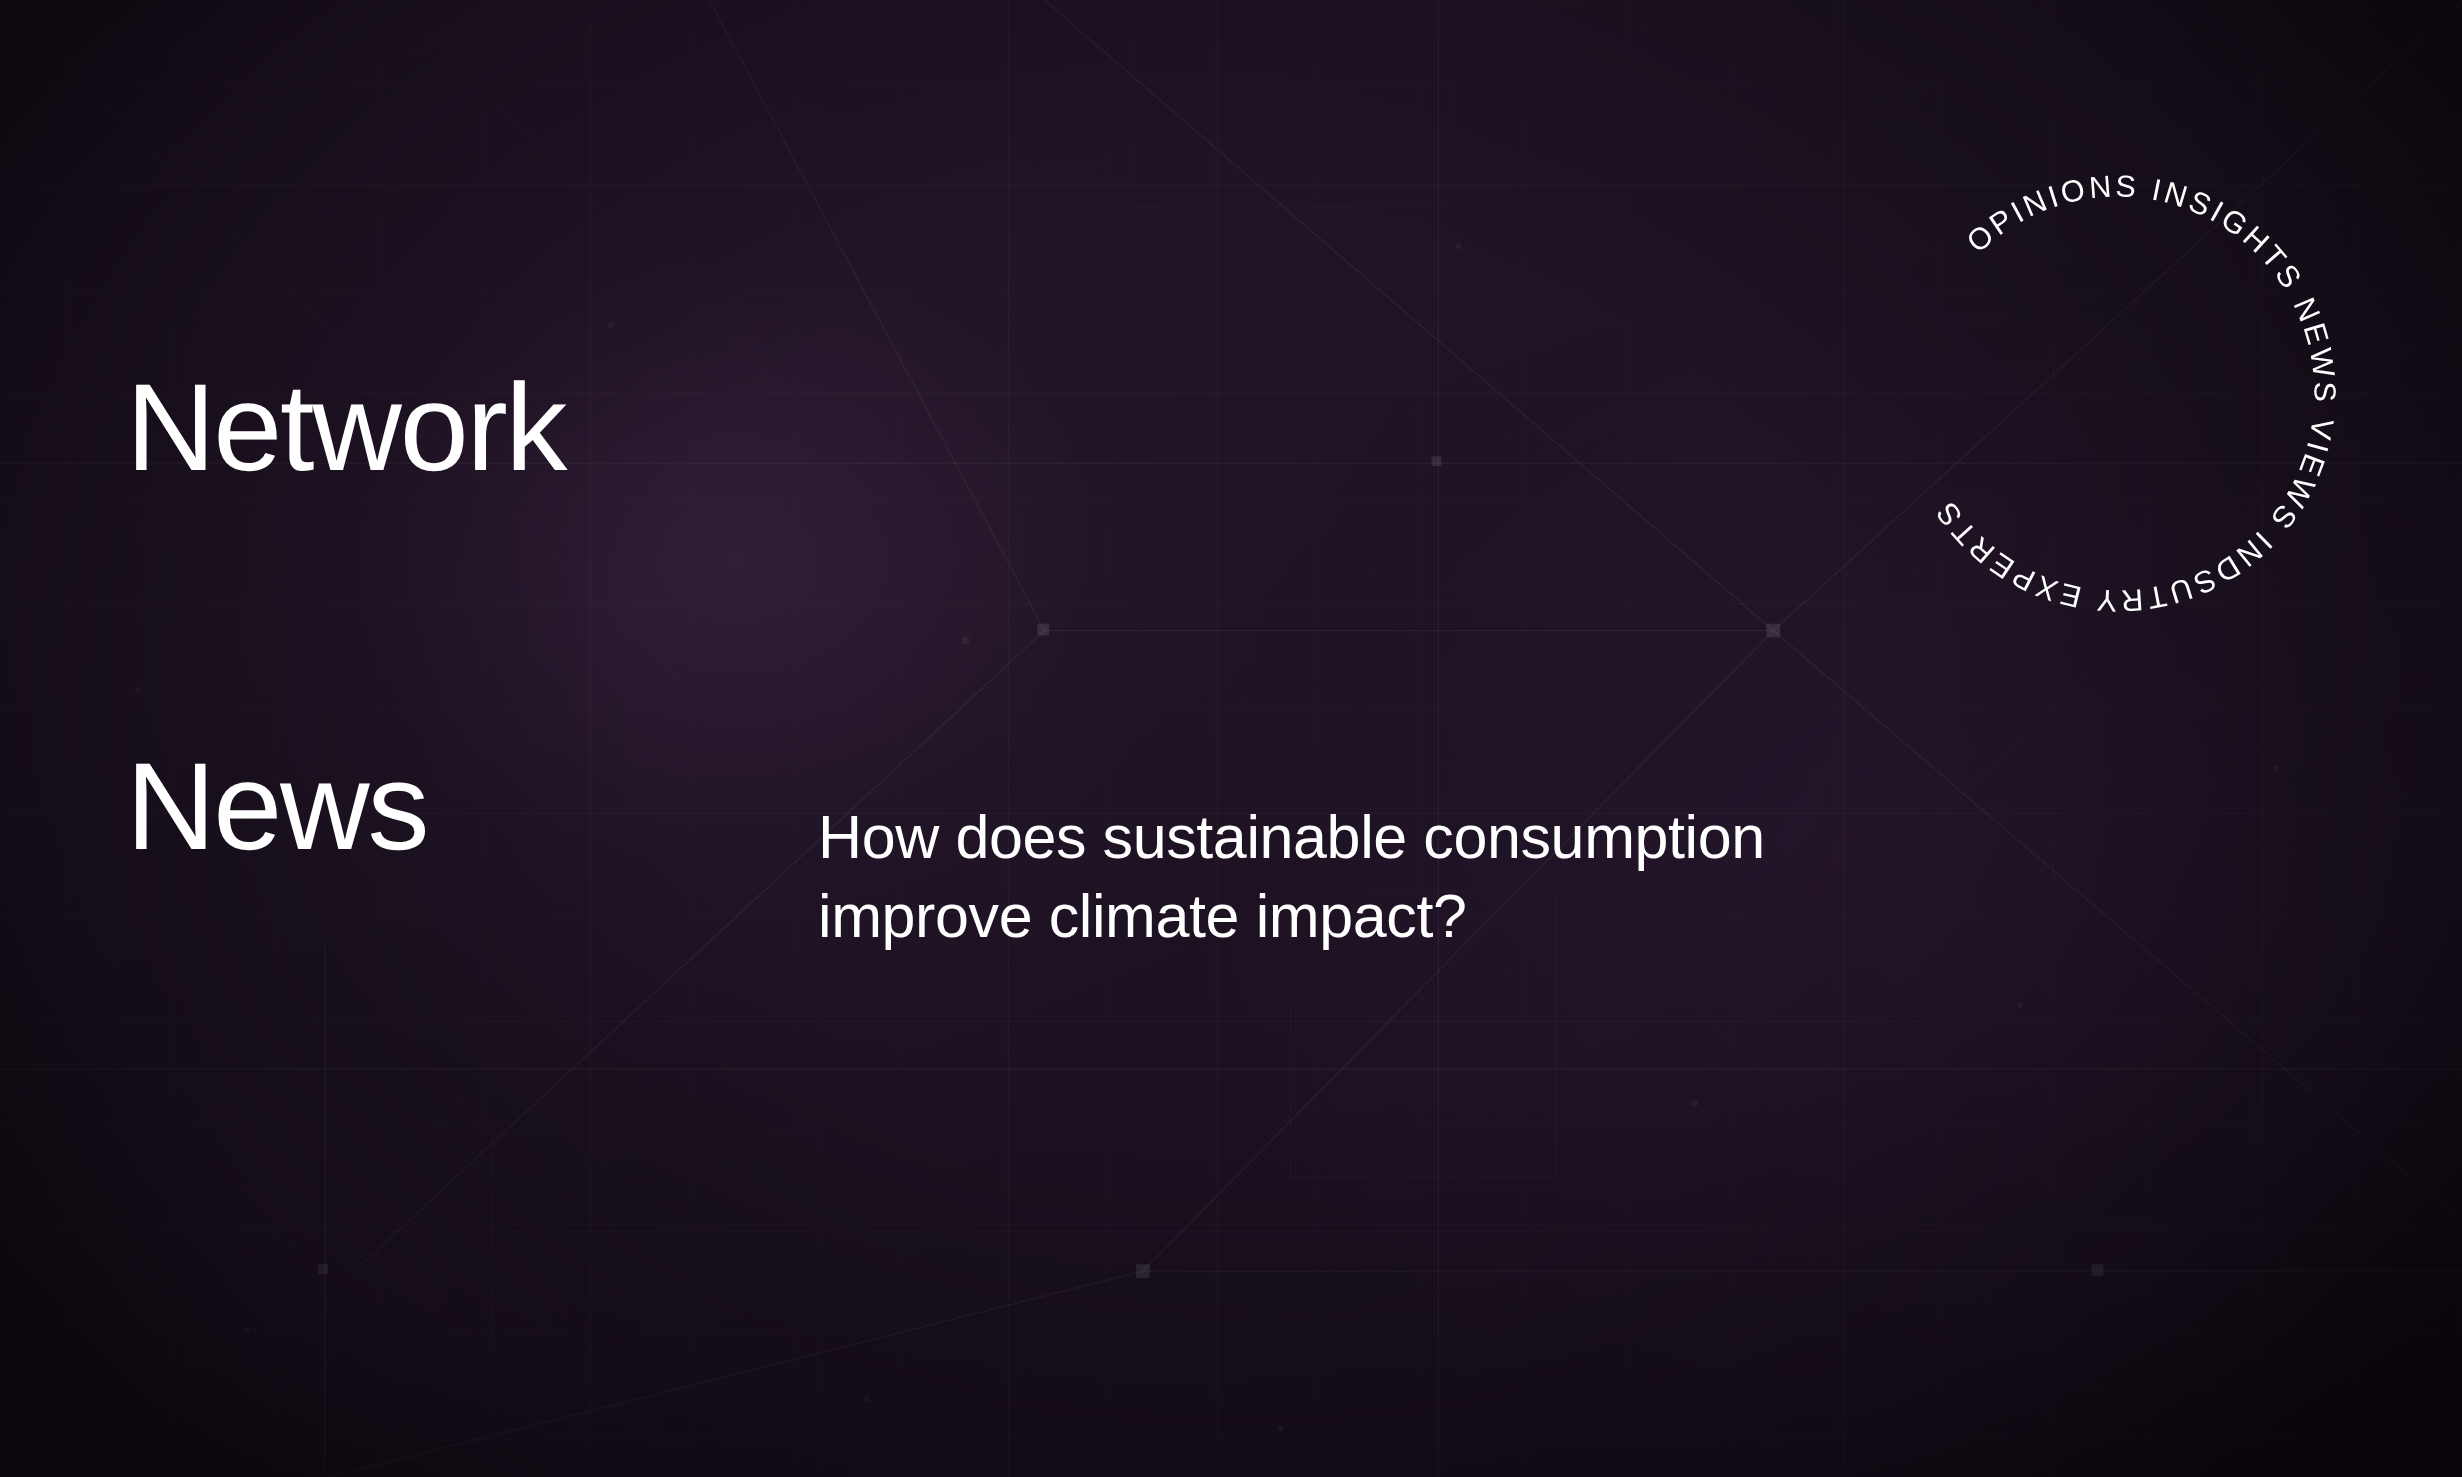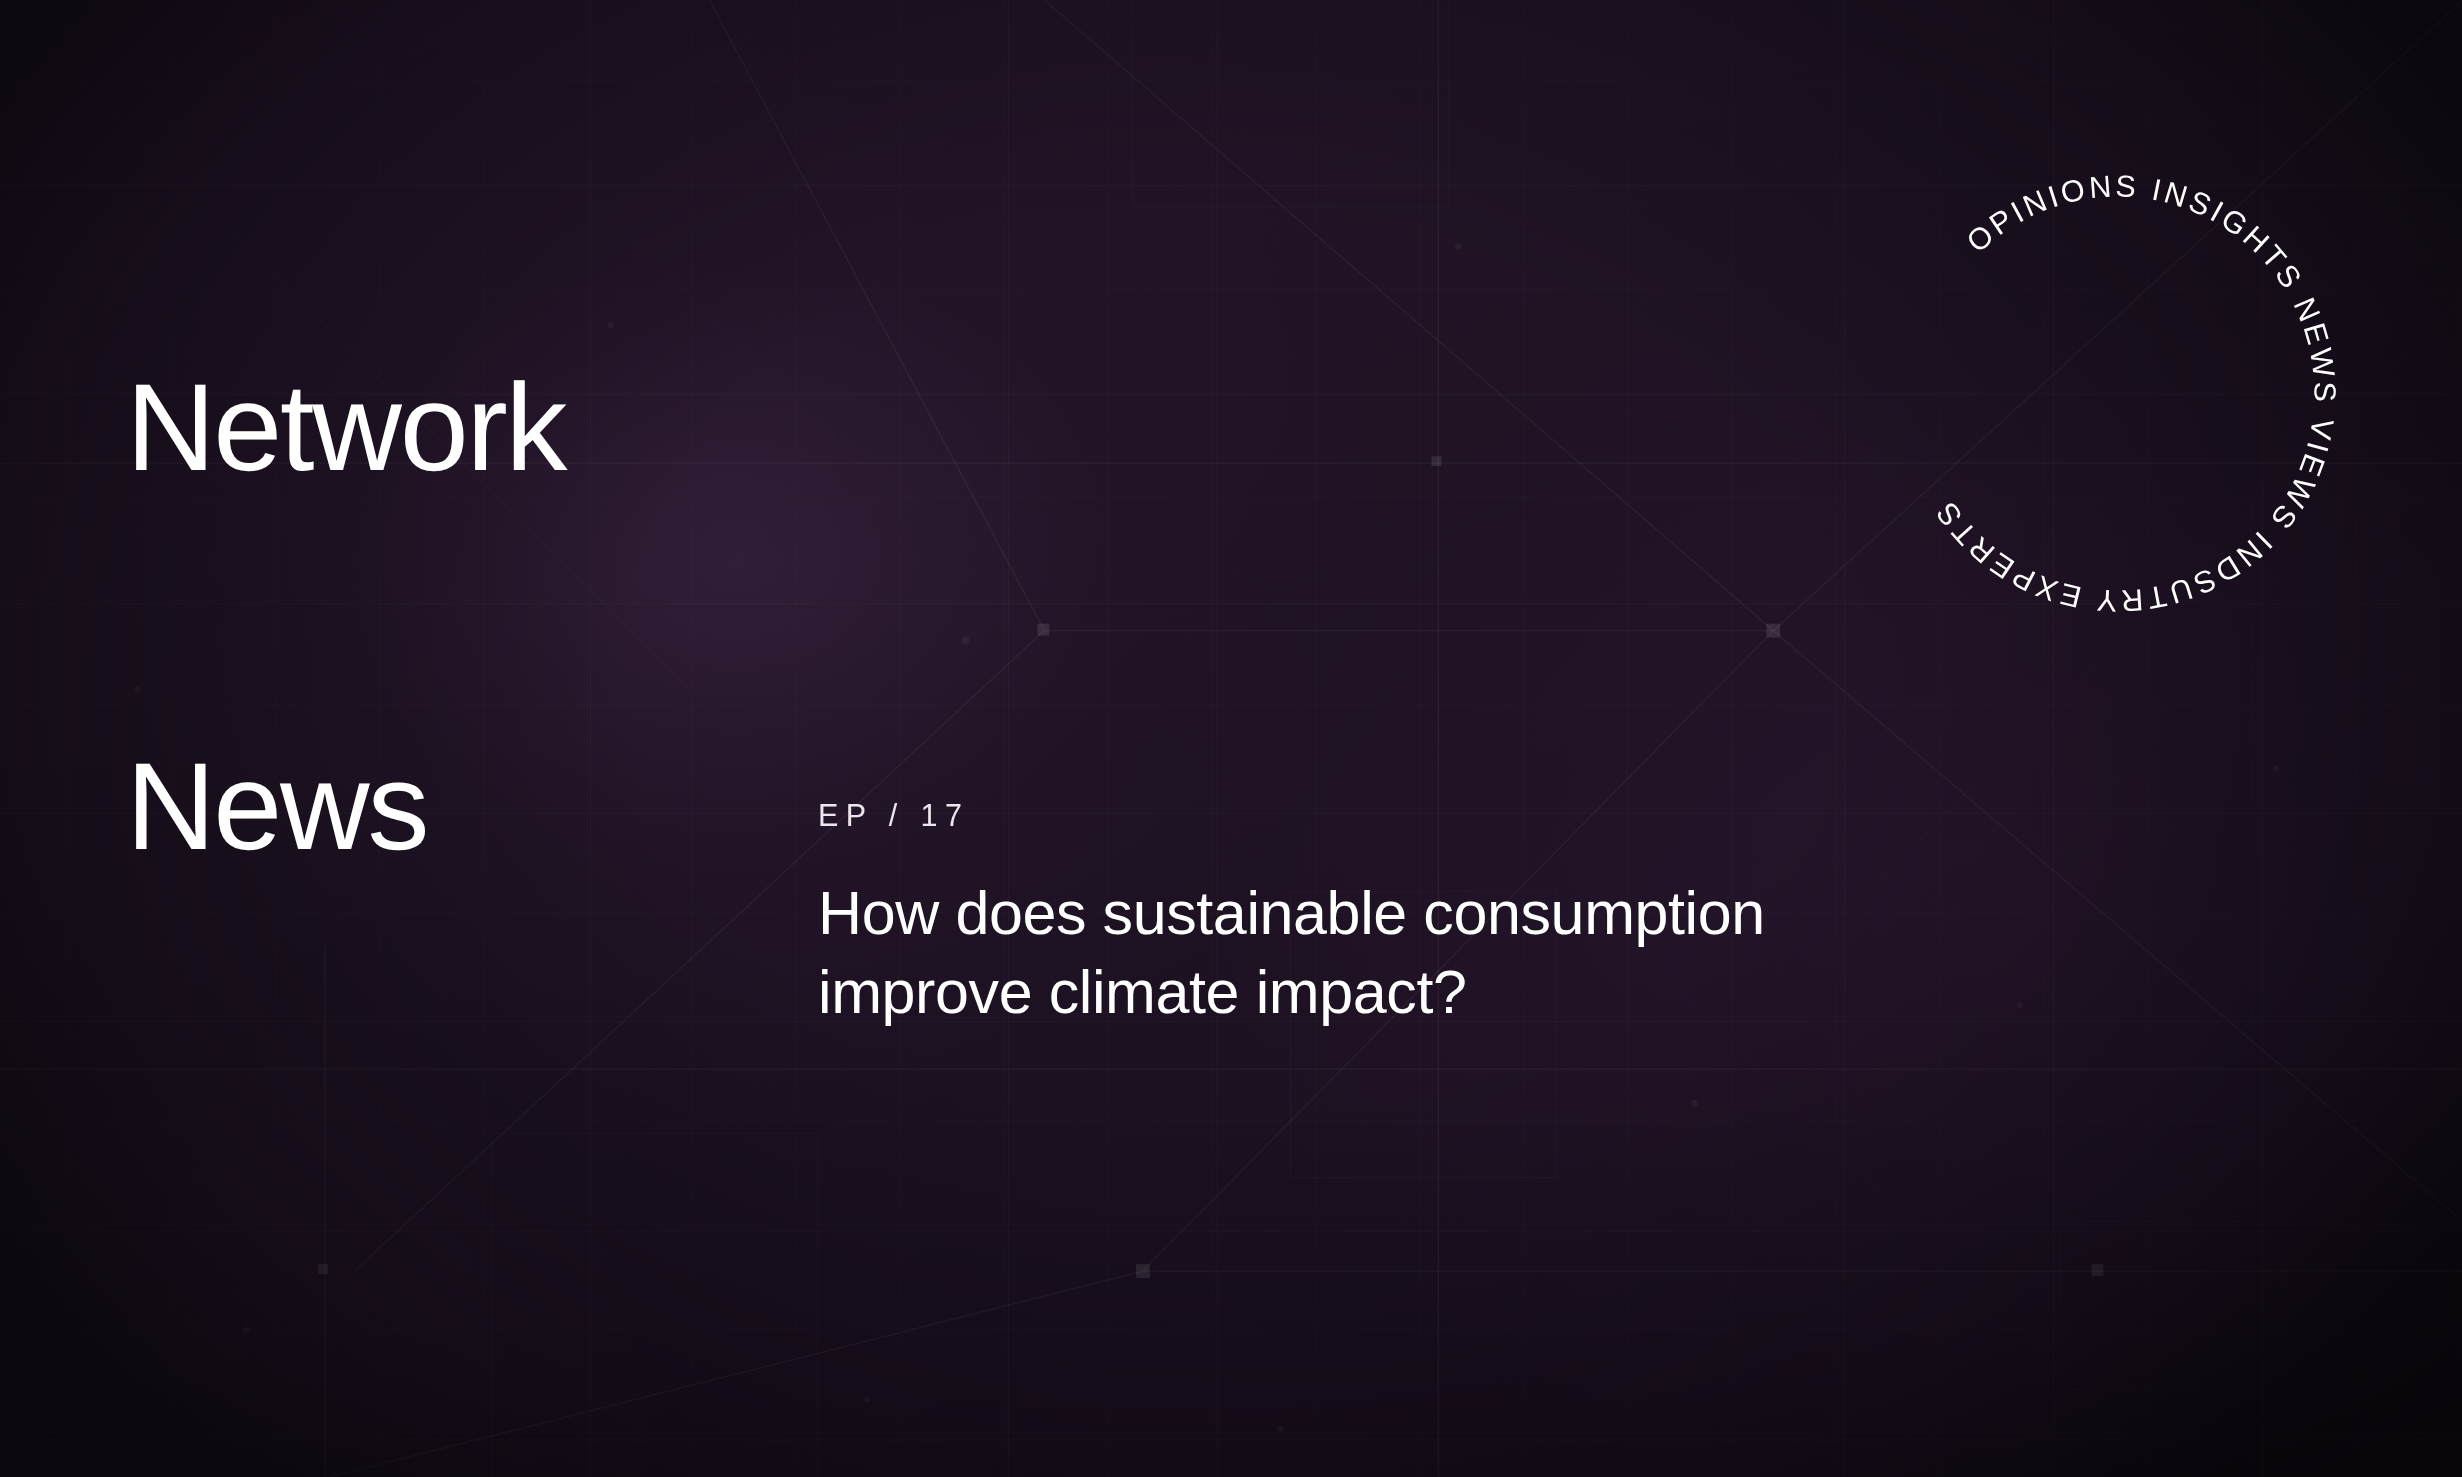--- a/index.html
+++ b/index.html
@@ -178,21 +178,20 @@
 
   <div class="noise"></div>
   <div class="vignette"></div>
 
   <div class="brand">
     <span class="brand-line">Network</span>
     <span class="brand-line">News</span>
   </div>
 
   <div class="episode-block">
-    <div class="ep-label">EP / 17</div>
     <div class="ep-title">How does sustainable consumption improve climate impact?</div>
   </div>
 
   <div class="badge">
     <svg viewBox="0 0 450 450">
       <defs>
         <path id="badgeCircle" d="M 225,225 m -200,0 a 200,200 0 1,1 400,0 a 200,200 0 1,1 -400,0"></path>
       </defs>
       <text>
         <textPath href="#badgeCircle" xlink:href="#badgeCircle" startOffset="12.5%" id="badgeTextPath">OPINIONS INSIGHTS NEWS VIEWS INDSUTRY EXPERTS</textPath>

